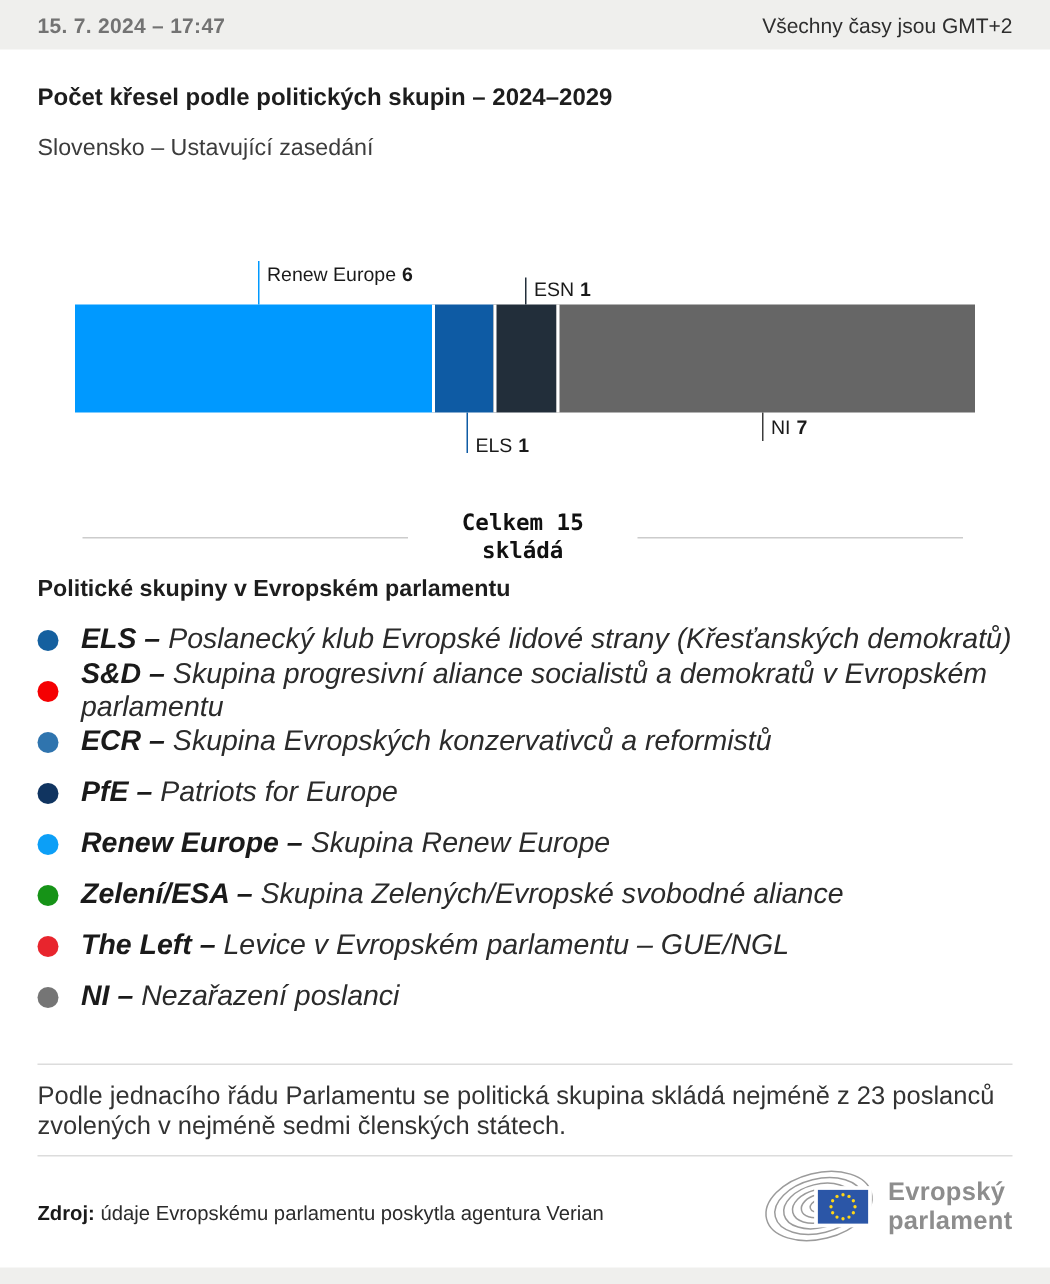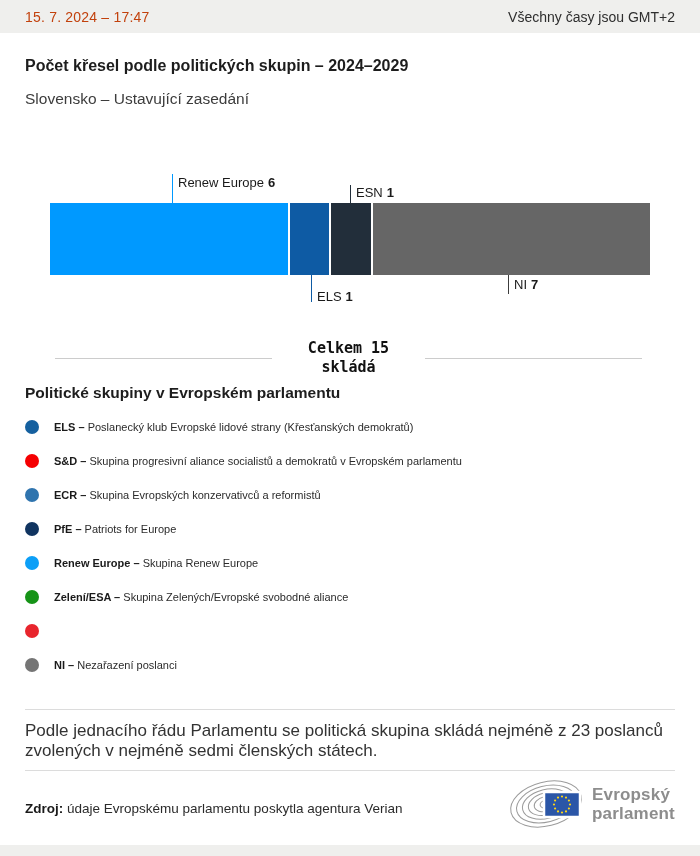--- a/index.html
+++ b/index.html
@@ -6,21 +6,21 @@
   html,body { width:700px; height:856px; }
   body {
     font-family: "Liberation Sans", sans-serif;
     background:#ffffff; color:#1a1a1a; position:relative; overflow:hidden;
   }
   
   .topbar {
     height:33px; background:#efefed; display:flex; align-items:center;
     justify-content:space-between; padding:0 25px; font-size:14px;
   }
-  .topbar .date { font-weight:normal; color:#c2410c; letter-spacing:.2px; }
+  .topbar .date { font-weight:bold; color:#737373; letter-spacing:.2px; }
   .topbar .tz { color:#2e2e2e;margin-left:32px; }
   
   .page-title { margin:23px 25px 0; font-size:16px; font-weight:bold; color:#1d1d1d; line-height:20px; }
   .page-subtitle { margin:13px 25px 0; font-size:15.5px; color:#3c3c3c; line-height:20px; }
   
   .chart { position:relative; height:200px; }
   .seats-bar {
     position:absolute; left:50px; top:94px; width:600px; height:72px;
     display:flex;
   }
@@ -41,21 +41,21 @@
   .total-row .rule { flex:1; height:1px; background:#cccccc; }
   .total-text {
     font-family:"DejaVu Sans Mono", monospace; font-weight:bold; font-size:15px;
     line-height:19px; text-align:center; color:#111; white-space:pre-line;
   }
   
   .legend-heading { margin:7px 25px 0; font-size:15.5px; font-weight:bold; color:#1d1d1d; }
   .legend-list { margin:8px 25px 0; }
   .legend-row { display:flex; align-items:center; height:34px; }
   .legend-dot { width:14px; height:14px; border-radius:50%; flex:0 0 14px; margin-right:15px; }
-  .legend-text { font-size:11px; color:#2b2b2b; }
+  .legend-text { font-size:19px; color:#2b2b2b;font-style:italic; }
   .legend-text b { color:#1a1a1a; }
   
   .divider { height:1px; background:#dcdcdc; margin:0 25px; }
   .div1 { margin-top:27px; }
   .footnote { margin:11px 25px 0; font-size:17px; color:#333; line-height:20px; max-width:640px; }
   .div2 { margin-top:9px; }
   .footer { display:flex; justify-content:space-between; align-items:flex-end; padding:7px 25px 0; }
   .source { font-size:13.5px; color:#2b2b2b; margin-bottom:14px; }
   .source b { color:#1a1a1a; }
   .ep-logo { display:flex; align-items:center; gap:6px; }
@@ -129,20 +129,21 @@
     <div class="legend-row">
       <span class="legend-dot" style="background: rgb(12, 159, 247);"></span>
       <span class="legend-text"><b>Renew Europe –</b> Skupina Renew Europe</span>
     </div>
     <div class="legend-row">
       <span class="legend-dot" style="background: rgb(22, 147, 23);"></span>
       <span class="legend-text"><b>Zelení/ESA –</b> Skupina Zelených/Evropské svobodné aliance</span>
     </div>
     <div class="legend-row">
       <span class="legend-dot" style="background: rgb(232, 37, 45);"></span>
+      <span class="legend-text"><b>The Left –</b> Levice v Evropském parlamentu – GUE/NGL</span>
     </div>
     <div class="legend-row">
       <span class="legend-dot" style="background: rgb(117, 117, 117);"></span>
       <span class="legend-text"><b>NI –</b> Nezařazení poslanci</span>
     </div>
   </div>
 
 <div class="divider div1"></div>
 <div class="footnote">Podle jednacího řádu Parlamentu se politická skupina skládá nejméně z 23 poslanců zvolených v nejméně sedmi členských státech.</div>
 <div class="divider div2"></div>

